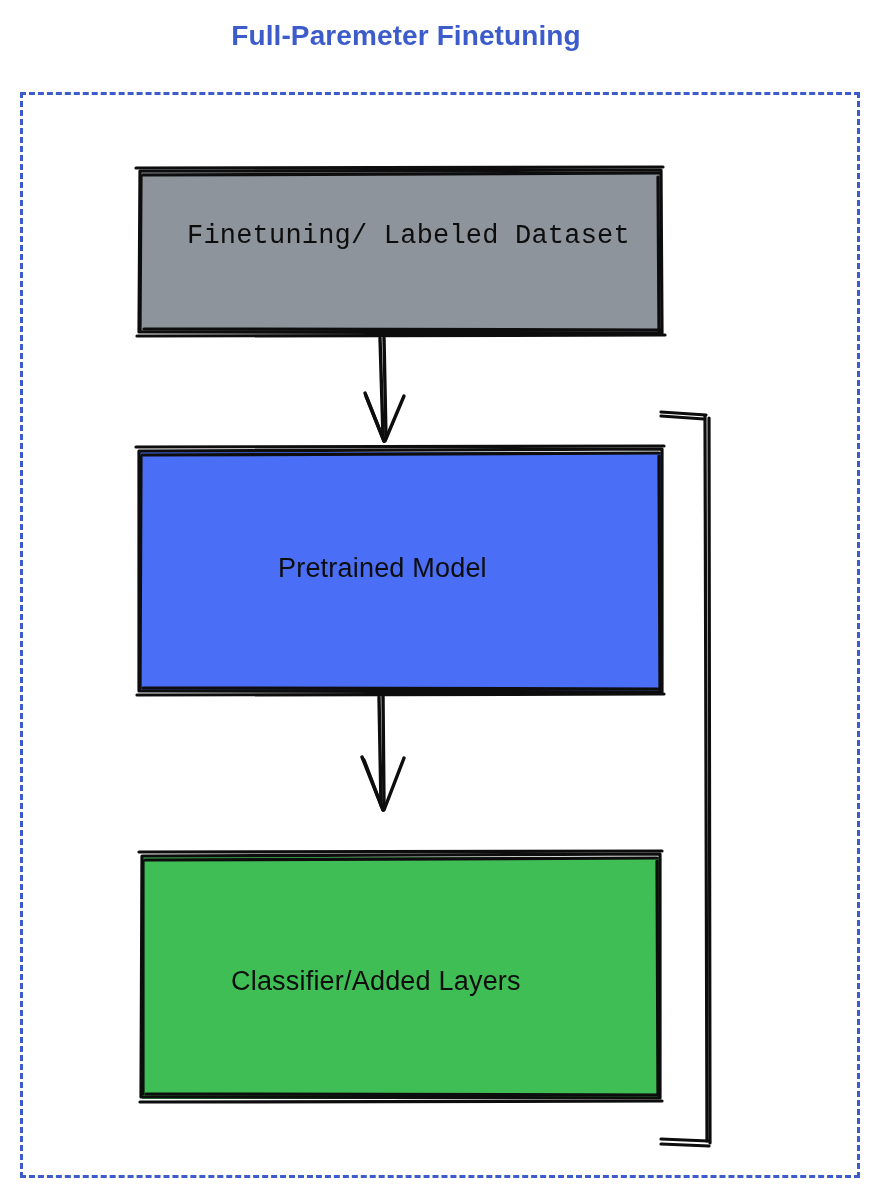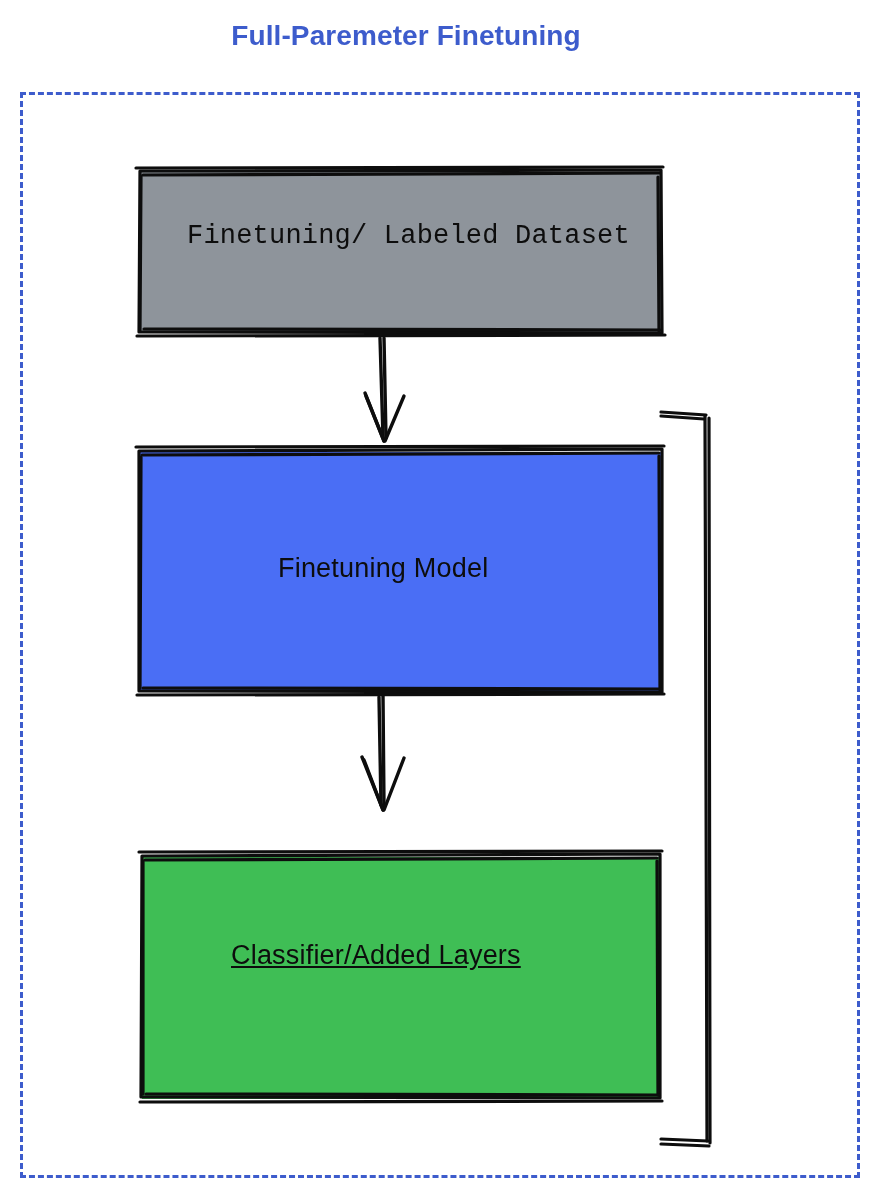--- a/index.html
+++ b/index.html
@@ -107,22 +107,21 @@
     left: 142px;
     top: 857px;
     width: 518px;
     height: 242px;
     background: #3fbe55;
     align-items: flex-start;
     justify-content: flex-start;
   }
   #node-classifier .node-label {
     margin-left: 89px;
-    margin-top: 84px;
-    text-decoration: underline;
+    margin-top: 110px;
   }
 
   
   .edge-label {
     position: absolute;
     left: 736px;
     top: 696px;
     font-size: 28px;
     color: #0d0d0d;
     line-height: 1.38;
@@ -137,21 +136,21 @@
 
   <div class="diagram-title">Full-Paremeter Finetuning</div>
 
   <div class="dashed-frame"></div>
 
   <div class="node" id="node-dataset">
     <span class="node-label">Finetuning/ Labeled Dataset</span>
   </div>
 
   <div class="node" id="node-pretrained">
-    <span class="node-label">Finetuning Model</span>
+    <span class="node-label">Pretrained Model</span>
   </div>
 
   <div class="node" id="node-classifier">
     <span class="node-label">Classifier/Added Layers</span>
   </div>
 
   <svg id="sketch" viewBox="0 0 880 1200">
     <g fill="none" stroke="#0d0d0d" stroke-width="3.2" stroke-linecap="round" stroke-linejoin="round">
 
       <g>

